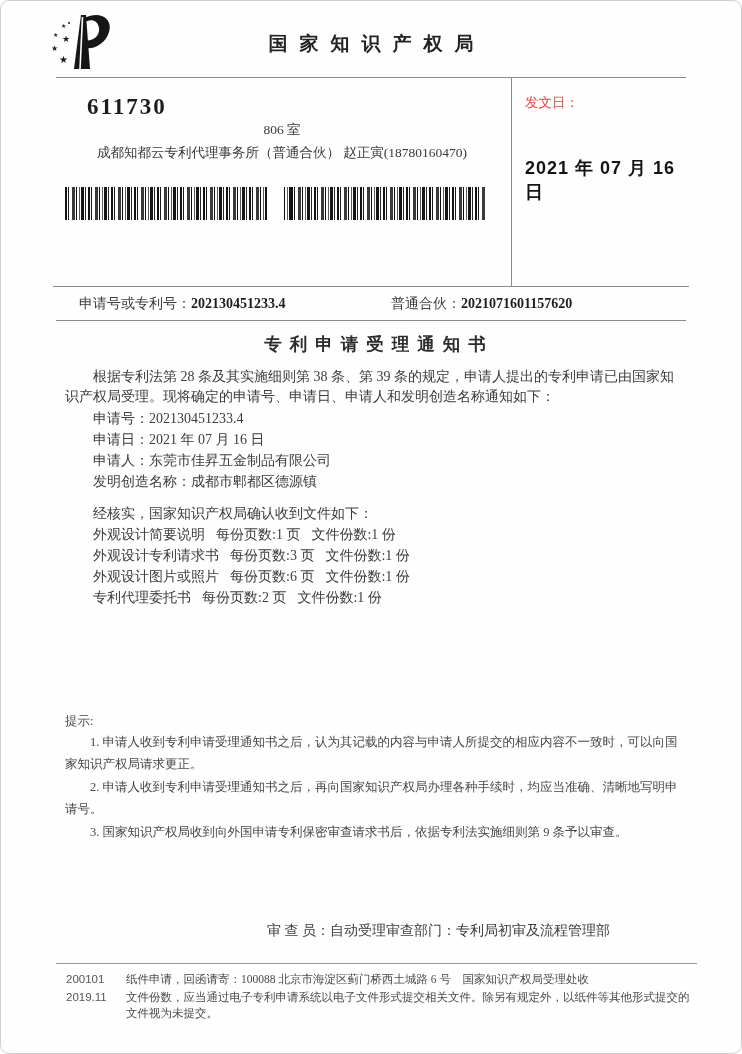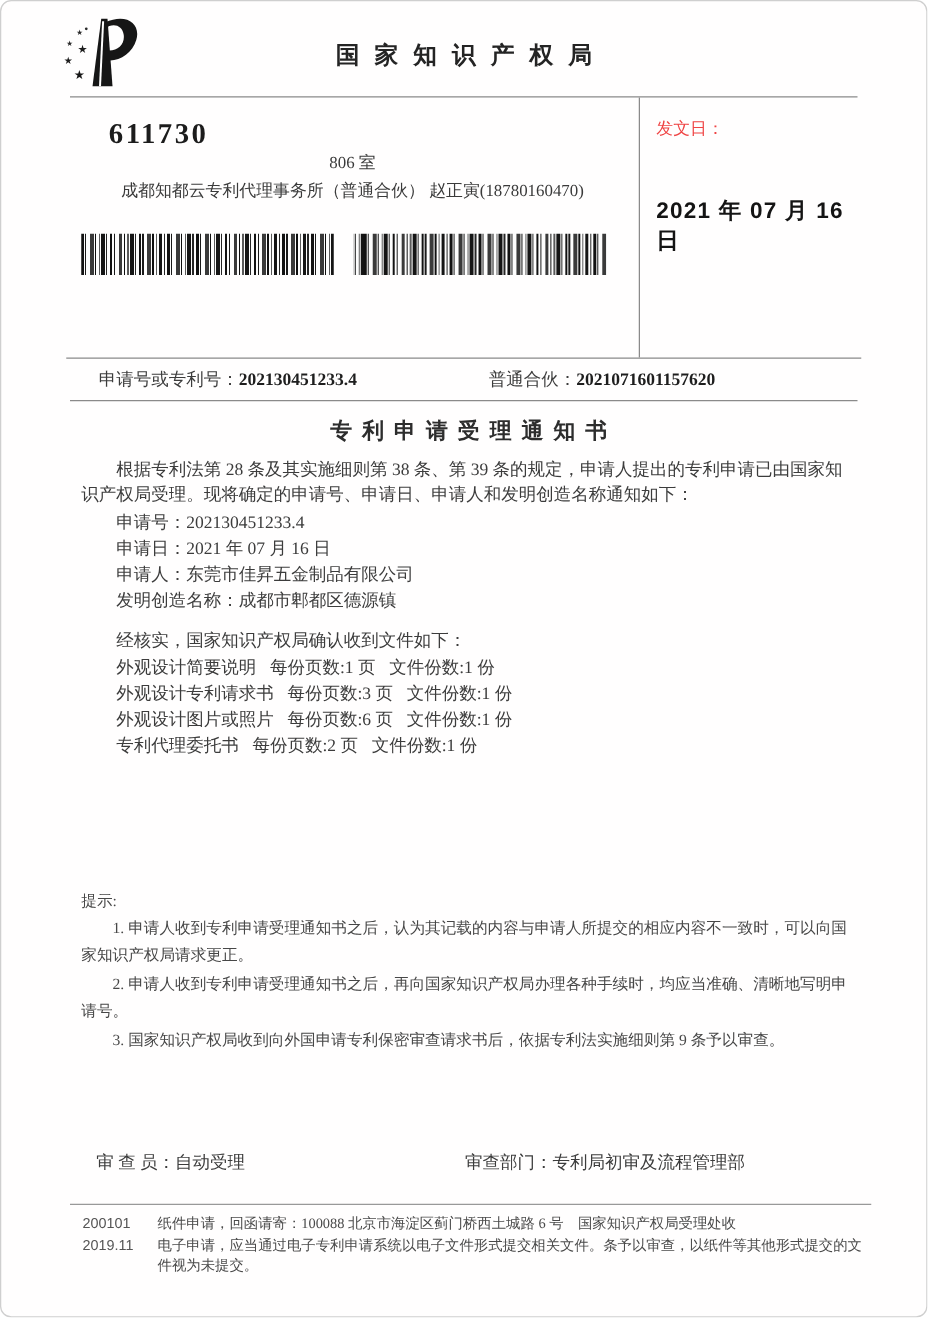--- a/index.html
+++ b/index.html
@@ -55,21 +55,21 @@
   .intro { margin: 0; text-indent: 2em; }
   .field-line, .doc-line, .received-header { padding-left: 2em; line-height: 21px; }
   .received-block { margin-top: 11px; }
   .doc-line span + span { margin-left: 11px; }
   
   .tips-block { margin-top: 103px; font-size: 12.5px; color: #474747; }
   .tips-label { line-height: 20px; }
   .tip { margin: 0; text-indent: 2em; line-height: 22.5px; }
   
   .signoff-row { display: flex; margin-top: 78px; font-size: 14px; }
-  .signoff-left { margin-left: 12px; width: 295px; }
+  .signoff-left { margin-left: 26px; width: 295px; text-align: right; }
   
   .footer {
     position: absolute; left: 55px; right: 44px; top: 962px;
     border-top: 1px solid #999;
     padding-top: 7px;
     display: grid; grid-template-columns: 70px 1fr;
     column-gap: 0; row-gap: 1px;
     font-size: 11.5px; line-height: 16.5px; color: #4a4a4a;
   }
   .f-code { font-family: "Liberation Sans", "DejaVu Sans", sans-serif; color: #555; padding-left: 10px; }
@@ -171,16 +171,16 @@
       <div>
         <span>审查部门：</span><span>专利局初审及流程管理部</span>
       </div>
     </div>
   </main>
 
   <div class="footer">
     <div class="f-code">200101</div>
     <p class="f-text">纸件申请，回函请寄：100088 北京市海淀区蓟门桥西土城路 6 号　国家知识产权局受理处收</p>
     <div class="f-code">2019.11</div>
-    <p class="f-text">电子申请，应当通过电子专利申请系统以电子文件形式提交相关文件。条予以审查，以纸件等其他形式提交的文件视为未提交。</p>
+    <p class="f-text">文件份数，应当通过电子专利申请系统以电子文件形式提交相关文件。除另有规定外，以纸件等其他形式提交的文件视为未提交。</p>
   </div>
 
 </div>
 
 </body></html>

